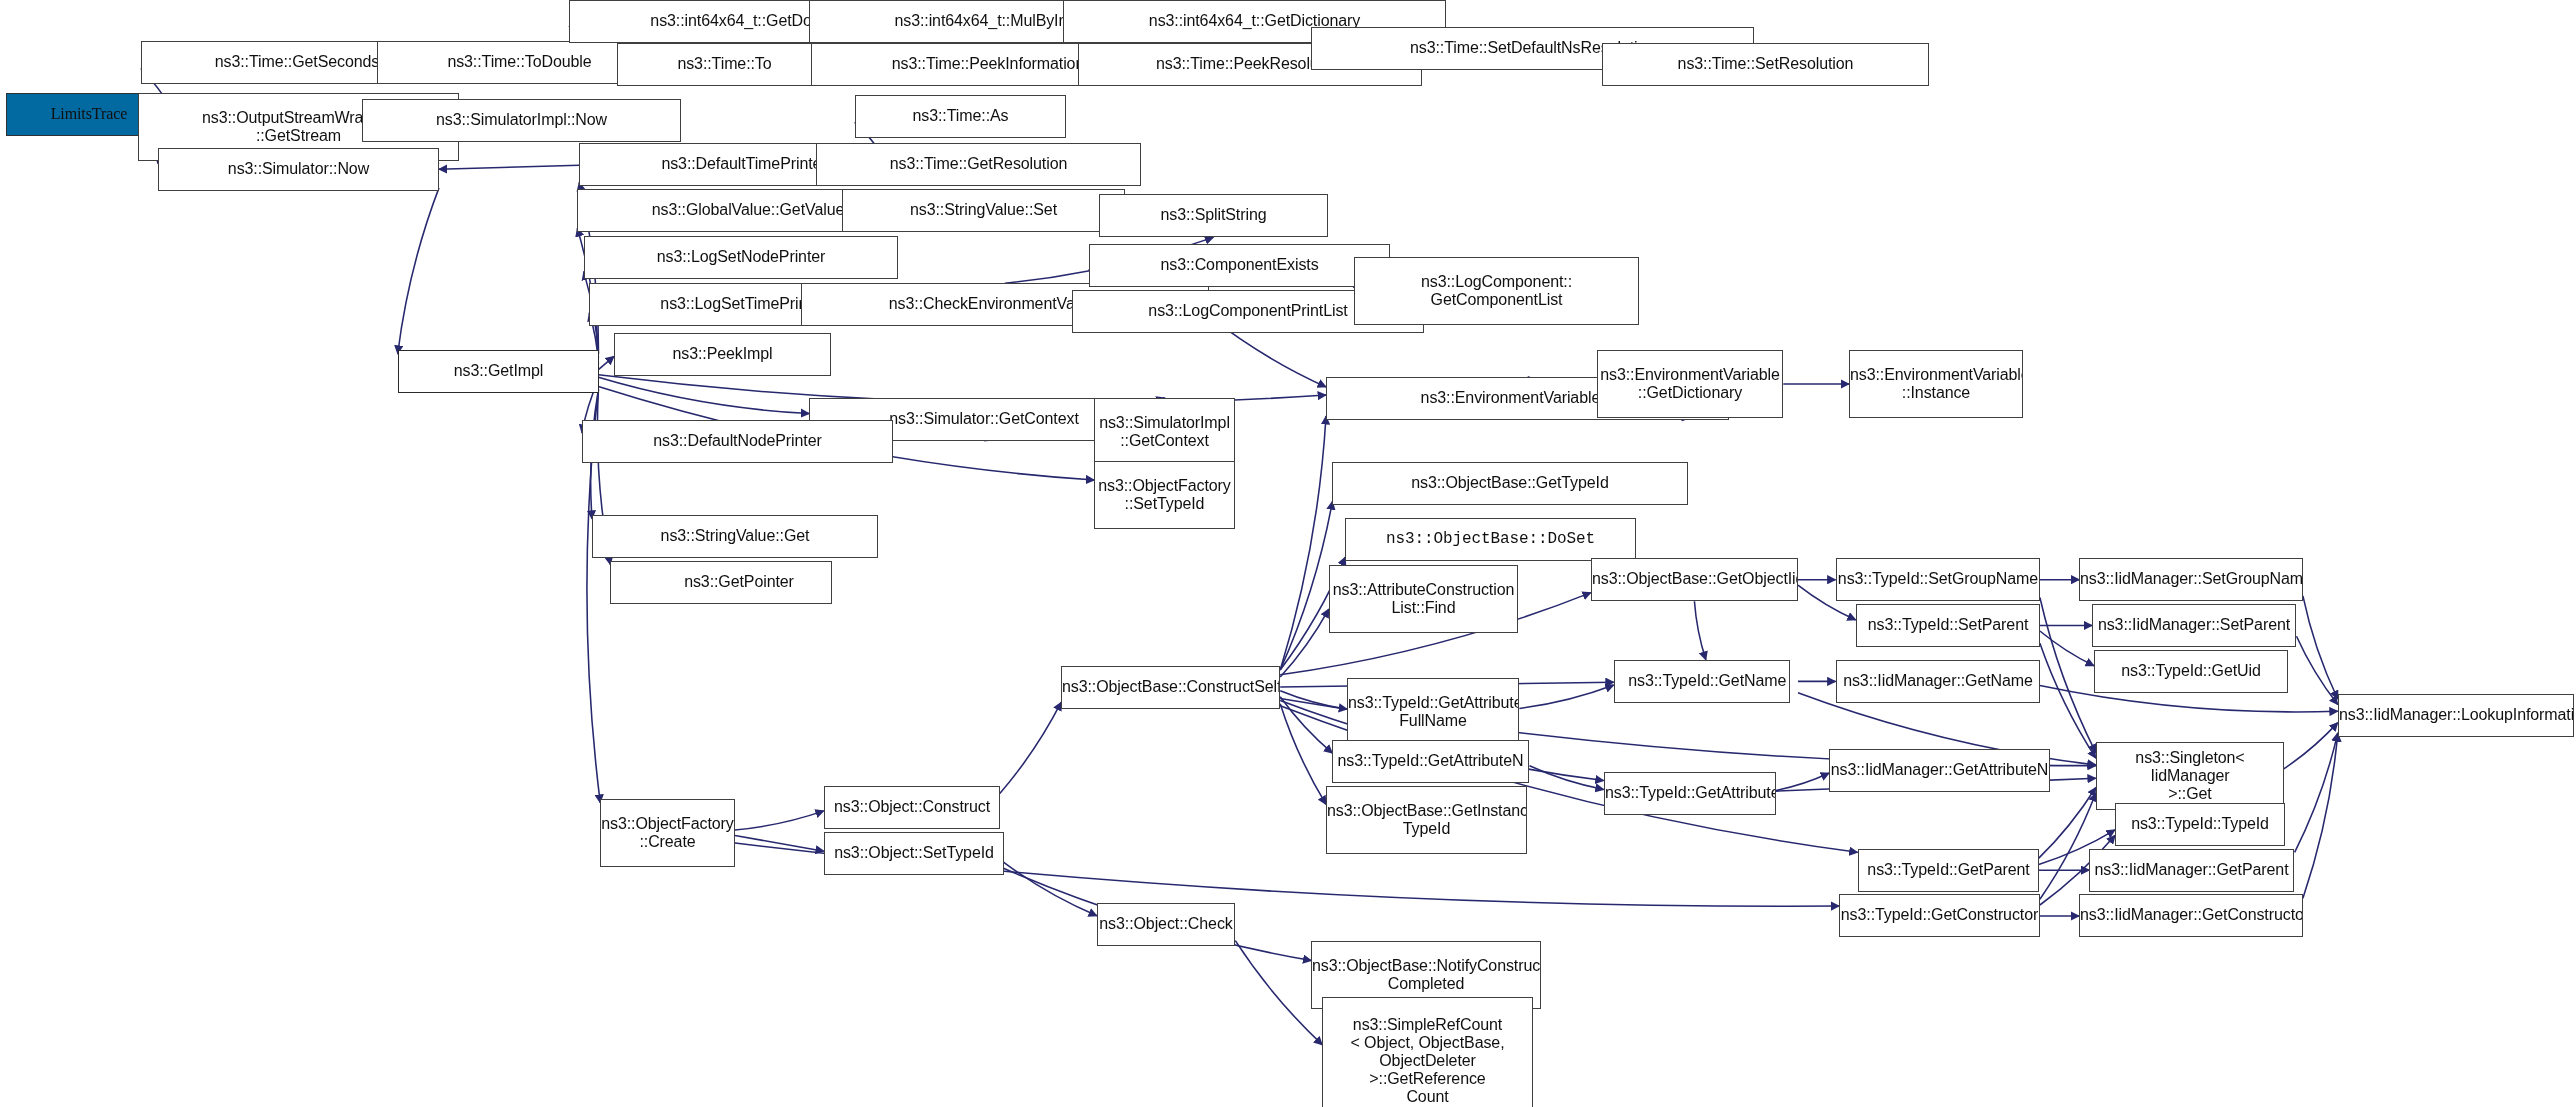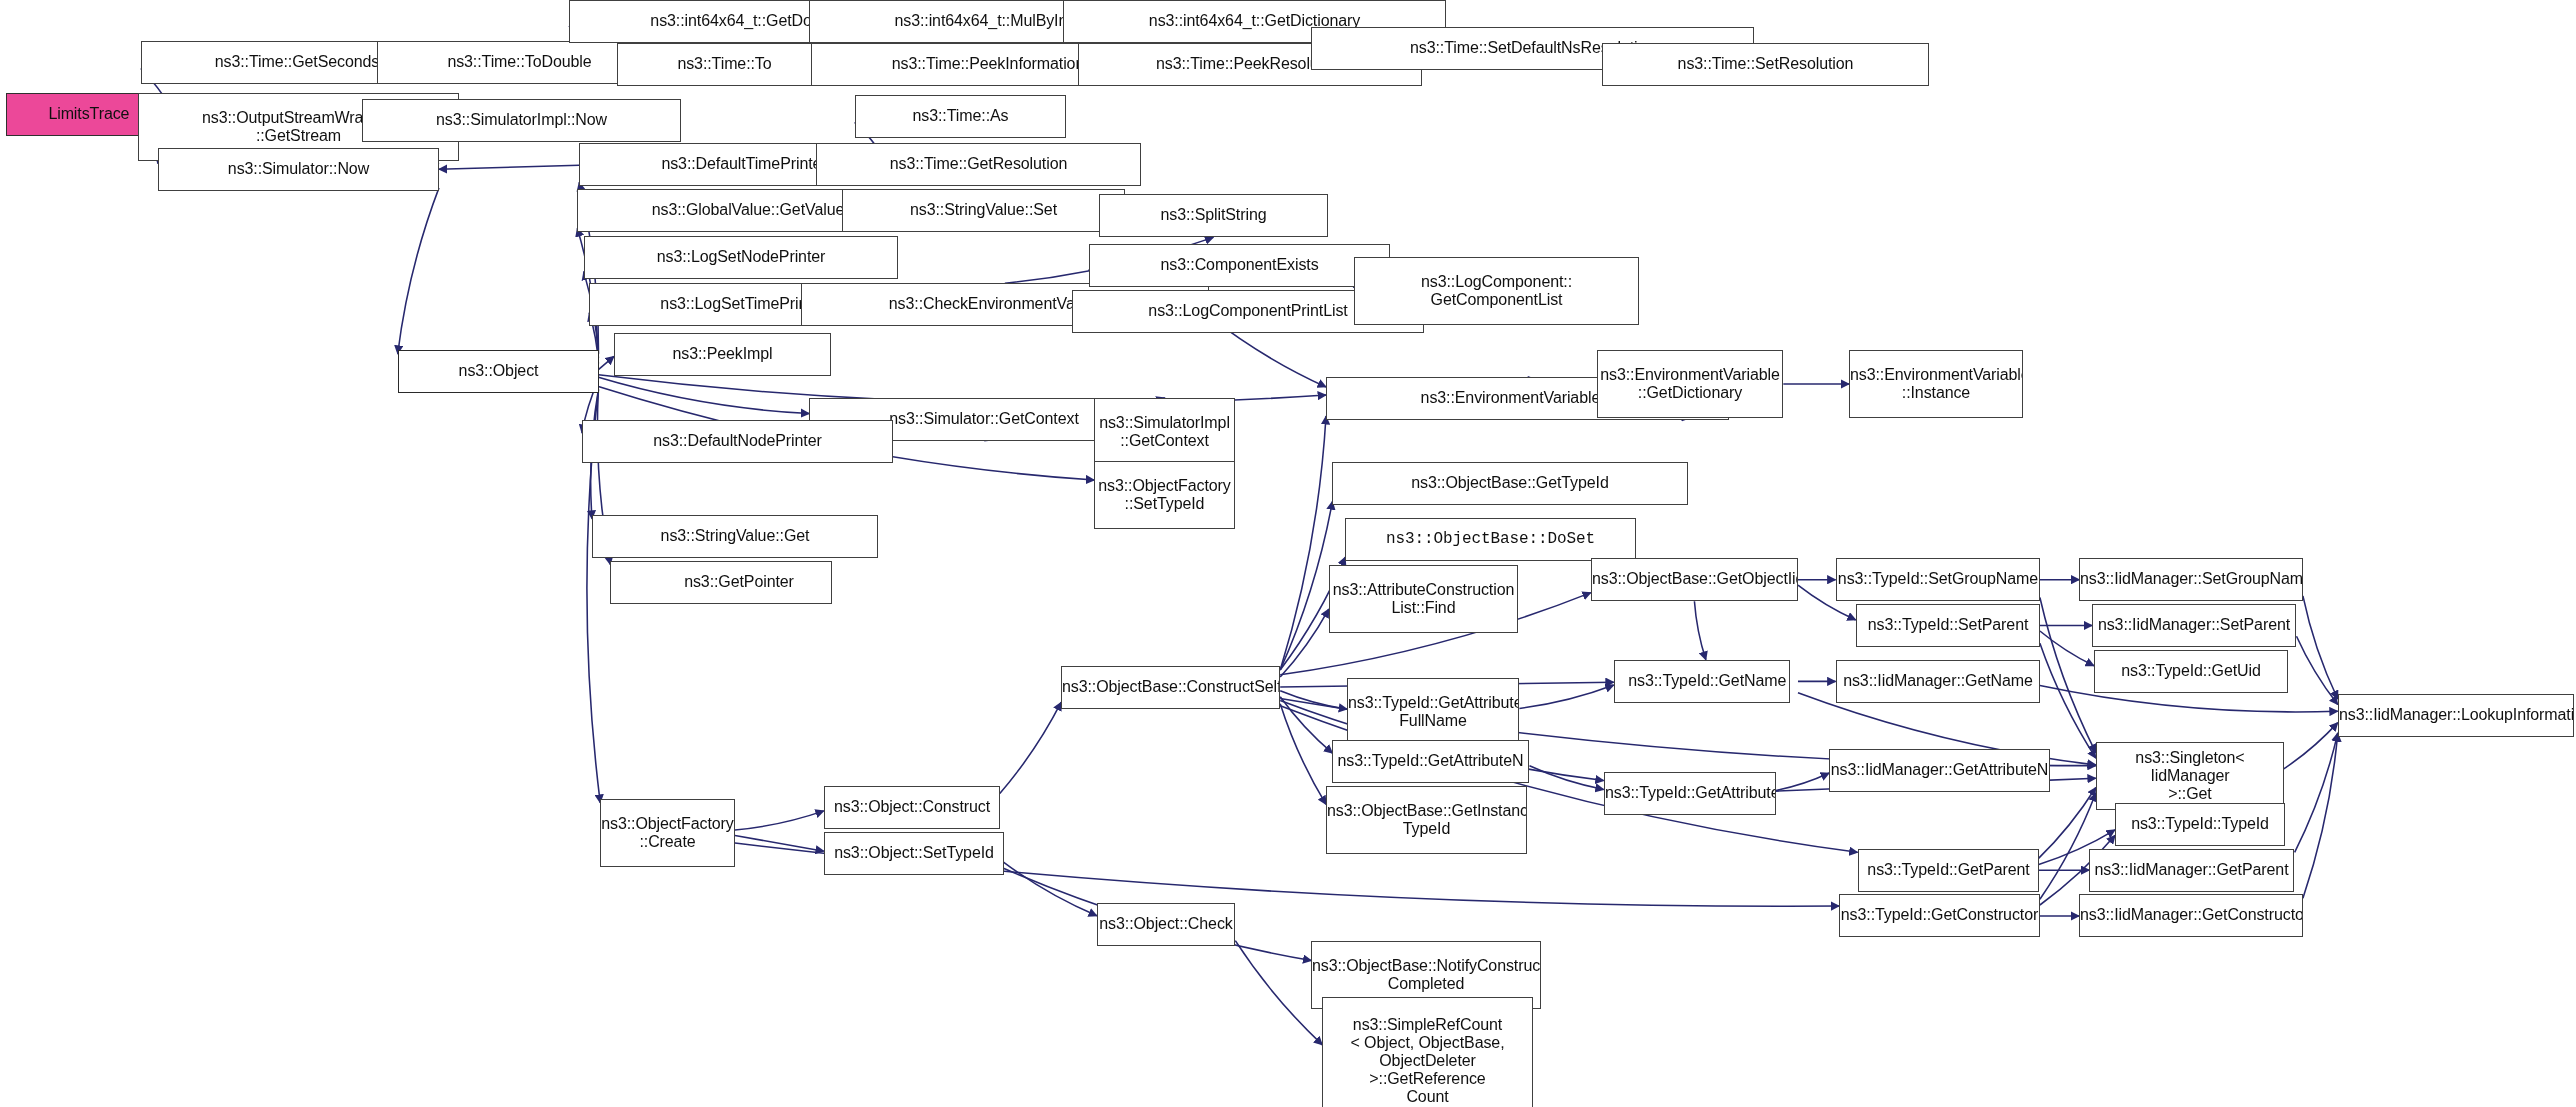--- a/index.html
+++ b/index.html
@@ -35,22 +35,23 @@
     line-height: 1.13;
     text-align: center;
     display: flex;
     align-items: center;
     justify-content: center;
     white-space: pre-line;
     letter-spacing: -0.1px;
     overflow: hidden;
   }
   .gnode.root {
-    background: #ec4899;
+    background: #0369a1;
     border-color: #303030;
+    font-family: Liberation Serif, serif;
   }
   .gnode span {
     display: block;
     width: 100%;
     padding: 0 2.7px;
   }
 </style>
 </head>
 <body>
 
@@ -173,21 +174,21 @@
       <div class="gnode" style="left: 842px; top: 189px; width: 283px; height: 43px;"><span>ns3::StringValue::Set</span></div>
       <div class="gnode" style="left: 584px; top: 236px; width: 314px; height: 43px;"><span>ns3::LogSetNodePrinter</span></div>
       <div class="gnode" style="left: 589px; top: 283px; width: 308px; height: 43px;"><span>ns3::LogSetTimePrinter</span></div>
       <div class="gnode" style="left: 801px; top: 283px; width: 408px; height: 43px;"><span>ns3::CheckEnvironmentVariables</span></div>
       <div class="gnode" style="left: 1099px; top: 194px; width: 229px; height: 43px;"><span>ns3::SplitString</span></div>
       <div class="gnode" style="left: 1089px; top: 244px; width: 301px; height: 43px;"><span>ns3::ComponentExists</span></div>
       <div class="gnode" style="left: 1072px; top: 290px; width: 352px; height: 43px;"><span>ns3::LogComponentPrintList</span></div>
       <div class="gnode" style="left: 1354px; top: 257px; width: 285px; height: 68px;"><span>ns3::LogComponent::
 GetComponentList</span></div>
       <div class="gnode" style="left: 614px; top: 333px; width: 217px; height: 43px;"><span>ns3::PeekImpl</span></div>
-      <div class="gnode" style="left: 398px; top: 350px; width: 201px; height: 43px; border-color: rgb(42, 42, 42);"><span>ns3::Object</span></div>
+      <div class="gnode" style="left: 398px; top: 350px; width: 201px; height: 43px; border-color: rgb(42, 42, 42);"><span>ns3::GetImpl</span></div>
       <div class="gnode" style="left: 809px; top: 398px; width: 350px; height: 43px;"><span>ns3::Simulator::GetContext</span></div>
       <div class="gnode" style="left: 1094px; top: 398px; width: 141px; height: 68px;"><span>ns3::SimulatorImpl
 ::GetContext</span></div>
       <div class="gnode" style="left: 1326px; top: 377px; width: 403px; height: 43px;"><span>ns3::EnvironmentVariable::Get</span></div>
       <div class="gnode" style="left: 1597px; top: 350px; width: 186px; height: 68px;"><span>ns3::EnvironmentVariable
 ::GetDictionary</span></div>
       <div class="gnode" style="left: 1849px; top: 350px; width: 174px; height: 68px;"><span>ns3::EnvironmentVariable
 ::Instance</span></div>
       <div class="gnode" style="left: 582px; top: 420px; width: 311px; height: 43px;"><span>ns3::DefaultNodePrinter</span></div>
       <div class="gnode" style="left: 1094px; top: 461px; width: 141px; height: 68px;"><span>ns3::ObjectFactory

